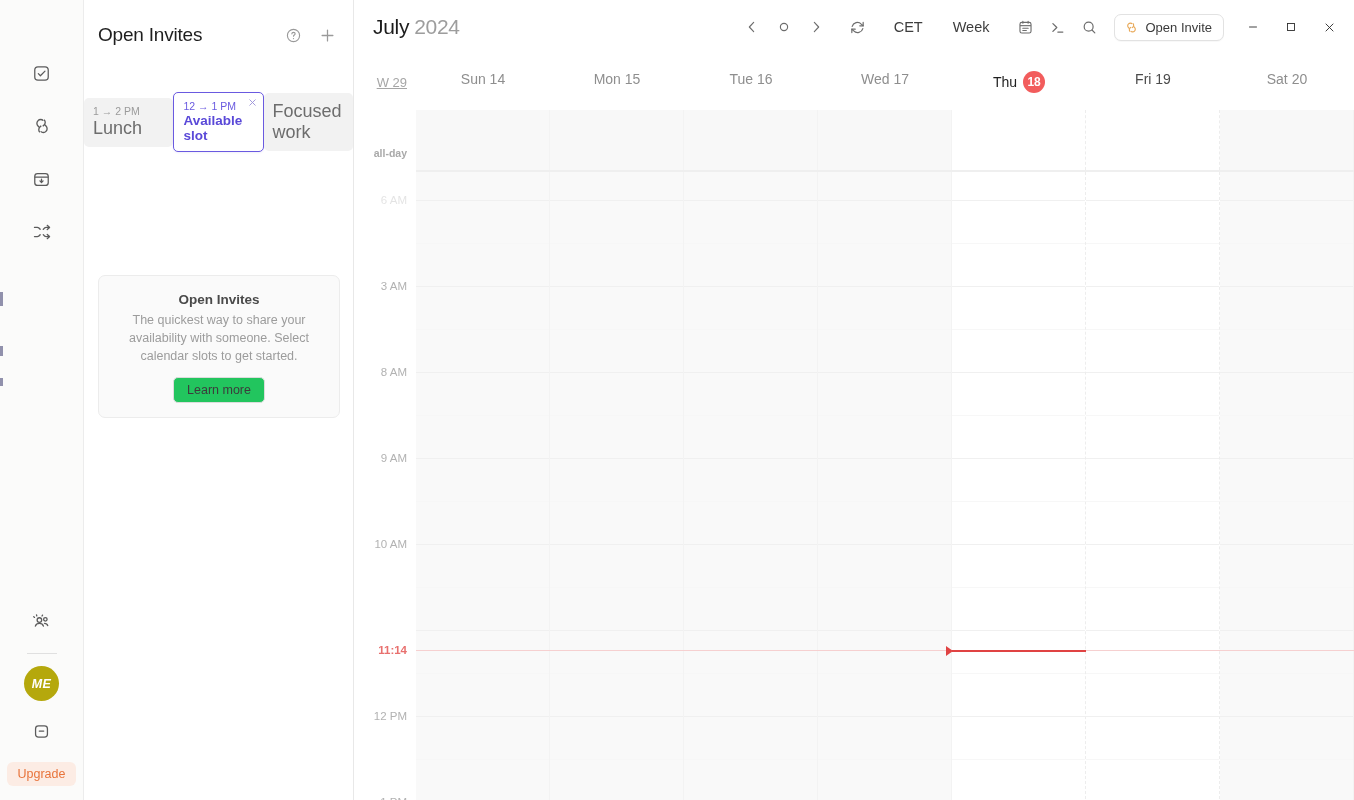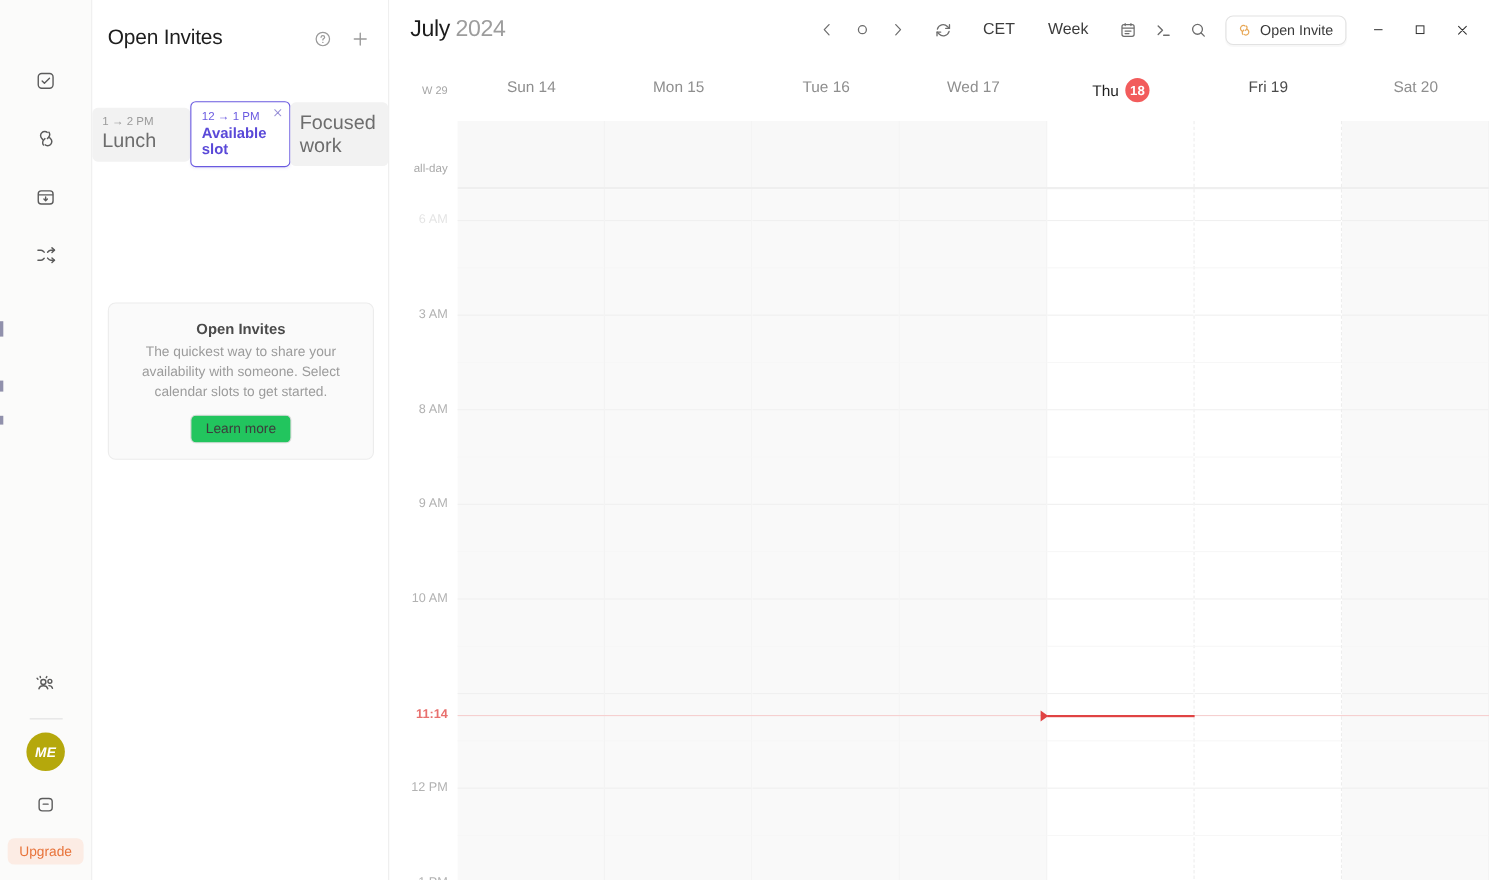--- a/index.html
+++ b/index.html
@@ -157,38 +157,38 @@
     color: #2e2e2e; cursor: pointer;
   }
 
   
   .dayhead {
     height: 56px; display: flex; align-items: center;
     border-bottom: none;
     padding-left: 0;
   }
   .gutter { width: 62px; flex: 0 0 62px; display: flex; align-items: center; justify-content: flex-end; padding-right: 9px; }
-  .wknum { font-size: 10px; color: #a6a6a6; }
+  .wknum { font-size: 13px; color: #a6a6a6; text-decoration: underline; }
   .daycol-head {
     flex: 1; display: flex; align-items: center; justify-content: center;
     font-size: 14px; color: #8e8e8e; height: 100%;
     gap: 6px;
   }
   .daycol-head.today { color: #1f1f1f; }
   .daycol-head.near { color: #4b4b4b; }
   .today-badge {
     background: #f25c5c; color: #ffffff;
     width: 22px; height: 22px; border-radius: 50%;
     display: flex; align-items: center; justify-content: center;
     font-size: 12px; font-weight: bold;
   }
 
   
   .gridwrap { flex: 1; position: relative; overflow: hidden; }
-  .allday-row { display: flex; height: 62px; position: relative; }
+  .allday-row { display: flex; height: 62px; position: relative; font-weight: bold; }
   .allday-label {
     width: 62px; flex: 0 0 62px; font-size: 10.5px; color: #a9a9a9;
     display: flex; align-items: center; justify-content: flex-end;
     padding-right: 9px; padding-top: 24px;
   }
   .allday-cells { flex: 1; display: flex; border-bottom: 2px solid #efefef; }
   .allday-cell { flex: 1; border-right: 1px solid #f3f3f3; }
   .allday-cell.past { background: #f8f8f8; }
   .allday-cell.dashed { border-right: 1px dashed #ededed; }
 

